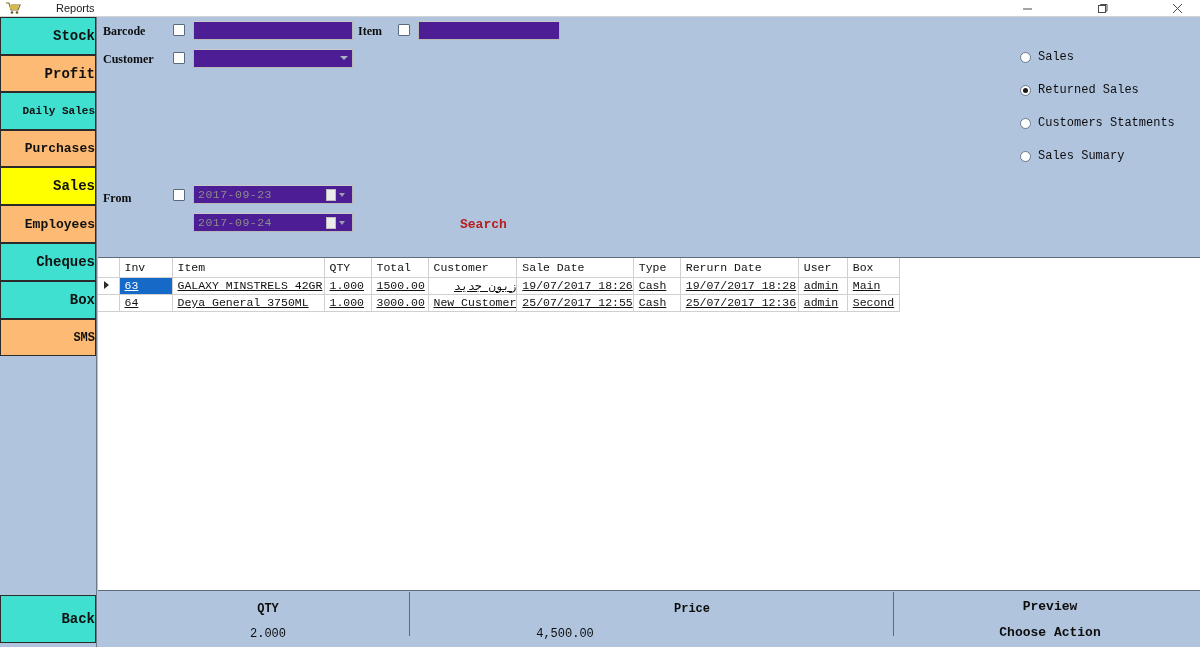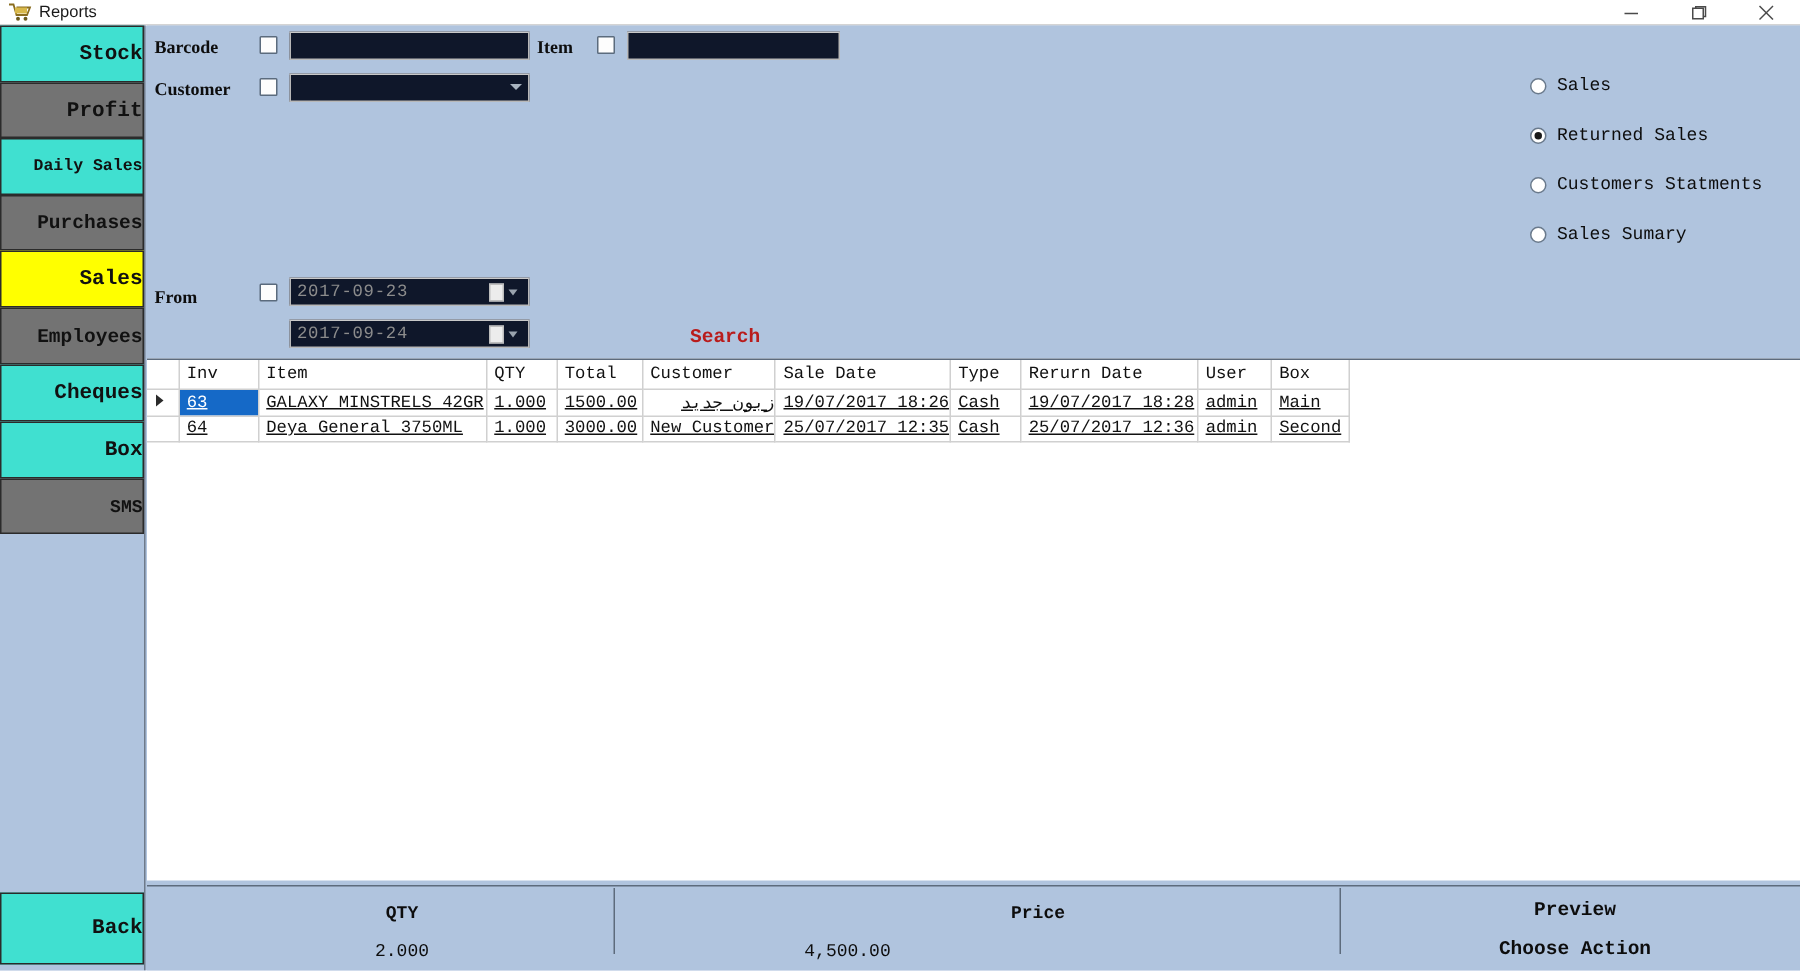--- a/index.html
+++ b/index.html
@@ -15,21 +15,21 @@
     width: 1200px; height: 647px;
     background: #b0c4de;
   }
 
   
   #titlebar {
     position: absolute; left: 0; top: 0;
     width: 1200px; height: 17px;
     background: #ffffff;
     border-bottom: 1px solid #d4d4d4;
-    display: flex; align-items: center;
+    display: flex; align-items: center; gap: 30px;
   }
   #titlebar .tb-icon {
     width: 16px; height: 14px;
     margin-left: 5px; margin-right: 5px;
     position: relative;
     flex: 0 0 auto;
   }
   #titlebar .tb-title {
     font-size: 11px; color: #1a1a1a;
     font-family: "Liberation Sans", sans-serif;
@@ -56,21 +56,21 @@
     position: absolute; left: 0;
     width: 96px;
     border: 1px solid #2b2b2b;
     display: flex; align-items: center; justify-content: flex-end;
     font-family: "Liberation Mono", monospace;
     font-weight: bold;
     color: #111111;
     text-align: center;
   }
   .side-btn.teal   { background: #40e0d0; }
-  .side-btn.lblue  { background: #737373; }
+  .side-btn.lblue  { background: #fdba74; }
   .side-btn.yellow { background: #ffff00; }
 
   
   #form-panel {
     position: absolute; left: 98px; top: 17px;
     width: 1102px; height: 224px;
     background: #b0c4de;
   }
   .f-label {
     position: absolute;
@@ -81,21 +81,21 @@
   }
   .f-check {
     position: absolute;
     width: 12px; height: 12px;
     background: #fdfdfd;
     border: 1px solid #5b6b7d;
     border-radius: 1px;
   }
   .f-input {
     position: absolute;
-    background: #0f172a;
+    background: #4c1d95;
     border: 1px solid #b8b8b8;
     border-top-color: #c9c9c9;
     height: 19px;
   }
   .f-input .f-text {
     position: absolute; left: 4px; top: 1px;
     font-family: "Liberation Mono", monospace;
     font-size: 11.5px;
     color: #8c8c8c;
     letter-spacing: 0.5px;
@@ -160,21 +160,21 @@
   #search-btn {
     position: absolute;
     font-family: "Liberation Mono", monospace;
     font-weight: bold;
     font-size: 13px;
     color: #b91c1c;
   }
 
   
   #grid-area {
-    position: absolute; left: 98px; top: 239px;
+    position: absolute; left: 98px; top: 257px;
     width: 1102px; height: 348px;
     background: #ffffff;
     border-top: 1px solid #5d6b7c;
   }
   table.dg {
     border-collapse: collapse;
     table-layout: fixed;
     font-family: "Liberation Mono", monospace;
     font-size: 11.5px;
     color: #111111;
@@ -415,21 +415,21 @@
           <td>admin</td>
           <td>Main</td>
         </tr>
         <tr>
           <td class="rowhdr"></td>
           <td>64</td>
           <td>Deya General 3750ML</td>
           <td>1.000</td>
           <td>3000.00</td>
           <td>New Customer</td>
-          <td>25/07/2017 12:35</td>
+          <td>25/07/2017 12:55</td>
           <td>Cash</td>
           <td>25/07/2017 12:36</td>
           <td>admin</td>
           <td>Second</td>
         </tr>
       </tbody>
     </table>
   </div>
 
   <div id="footer">

